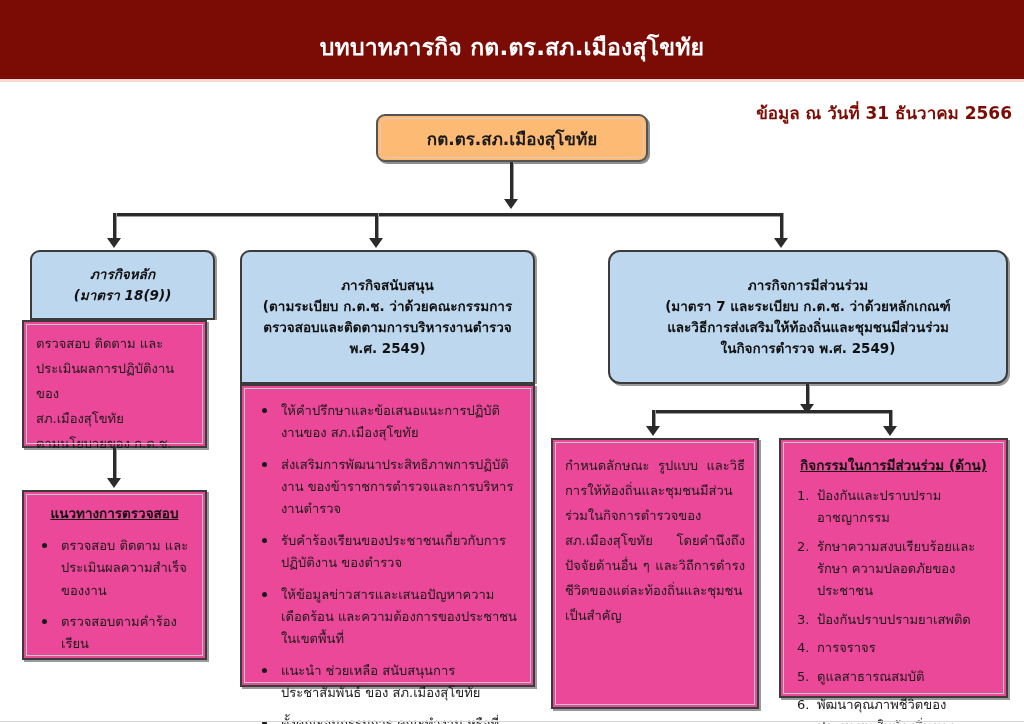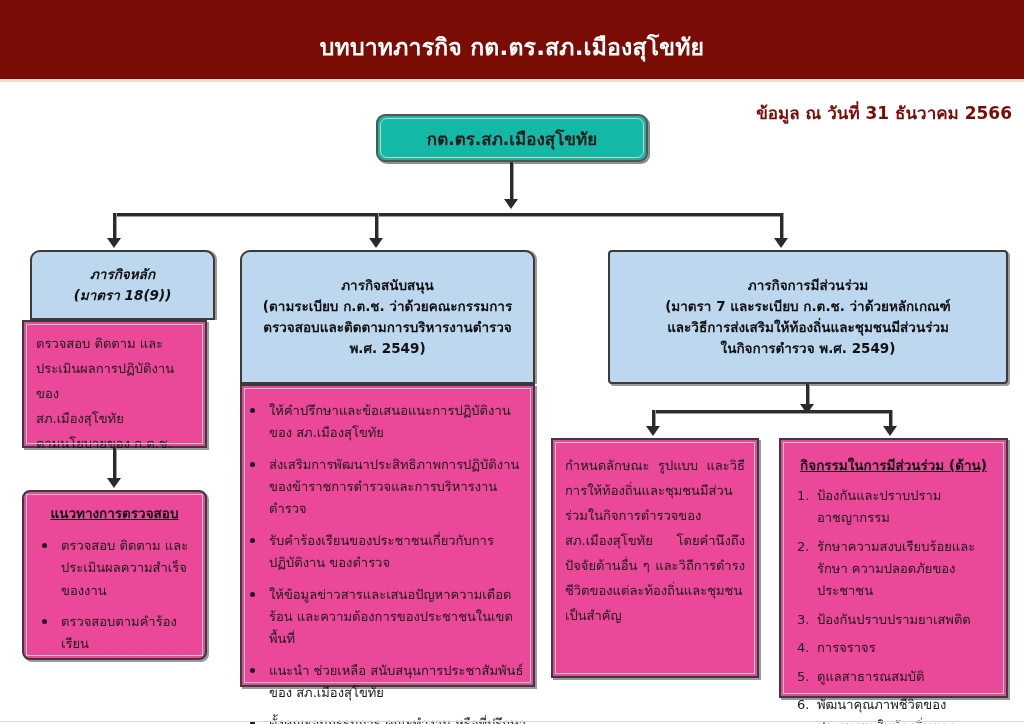--- a/index.html
+++ b/index.html
@@ -54,21 +54,21 @@
     left: 2px; right: 2px; top: 2px; bottom: 2px;
     border: 1px solid #c9c9c9;
     pointer-events: none;
   }
 
   
   .root-node {
     position: absolute;
     left: 376px; top: 114px;
     width: 272px; height: 48px;
-    background: #14b8a6;
+    background: #fdba74;
     border: 2px solid #545454;
     border-radius: 9px;
     box-shadow: 2px 2px 0 0 #8e8e8e;
     display: flex; align-items: center; justify-content: center;
   }
   .root-node .inner-rule { border-radius: 7px; border-color: #e6c9ba; }
   .root-label {
     position: relative;
     font-size: 17px; font-weight: bold; color: #1a1a1a;
     white-space: nowrap;
@@ -80,21 +80,21 @@
     background: #BDD7EE;
     border: 2px solid #3B3B3B;
     border-radius: 10px 10px 0 0;
     box-shadow: 2px 0 0 0 #9a9a9a;
     display: flex; flex-direction: column;
     align-items: center; justify-content: center;
     text-align: center;
     padding: 6px 10px;
   }
   .cat-head.rounded-all {
-    border-radius: 4px;
+    border-radius: 12px;
     box-shadow: 2px 2px 0 0 #9a9a9a;
   }
   .cat-head .line {
     font-size: 13.5px;
     font-weight: bold;
     color: #111111;
     line-height: 1.55;
     white-space: nowrap;
   }
 
@@ -214,37 +214,37 @@
       <div>ตรวจสอบ ติดตาม และ</div>
       <div>ประเมินผลการปฏิบัติงานของ</div>
       <div>สภ.เมืองสุโขทัย</div>
       <div>ตามนโยบายของ ก.ต.ช.</div>
     </div>
   </div>
 
   <div class="vline" style="left:113px; top:448px; height:32px;"></div>
   <div class="arrow-down" style="left:107px; top:478px;"></div>
 
-  <div class="panel" style="left:22px; top:490px; width:185px; height:170px;border-radius:8px;">
+  <div class="panel" style="left:22px; top:490px; width:185px; height:170px;">
     <span class="inner-rule"></span>
     <span class="panel-title">แนวทางการตรวจสอบ</span>
     <ul class="bullets">
       <li>ตรวจสอบ ติดตาม และ ประเมินผลความสำเร็จ ของงาน</li>
       <li>ตรวจสอบตามคำร้องเรียน</li>
     </ul>
   </div>
 
   <div class="cat-head" style="left:240px; top:250px; width:295px; height:134px;">
     <span class="line">ภารกิจสนับสนุน</span>
     <span class="line">(ตามระเบียบ ก.ต.ช. ว่าด้วยคณะกรรมการ</span>
     <span class="line">ตรวจสอบและติดตามการบริหารงานตำรวจ</span>
     <span class="line">พ.ศ. 2549)</span>
   </div>
 
-  <div class="panel" style="left:240px; top:384px; width:295px; height:303px; padding:12px 2px;">
+  <div class="panel" style="left:240px; top:384px; width:295px; height:303px; padding:12px 14px;">
     <span class="inner-rule"></span>
     <ul class="bullets">
       <li>ให้คำปรึกษาและข้อเสนอแนะการปฏิบัติงานของ สภ.เมืองสุโขทัย</li>
       <li>ส่งเสริมการพัฒนาประสิทธิภาพการปฏิบัติงาน ของข้าราชการตำรวจและการบริหารงานตำรวจ</li>
       <li>รับคำร้องเรียนของประชาชนเกี่ยวกับการ ปฏิบัติงาน ของตำรวจ</li>
       <li>ให้ข้อมูลข่าวสารและเสนอปัญหาความเดือดร้อน และความต้องการของประชาชนในเขตพื้นที่</li>
       <li>แนะนำ ช่วยเหลือ สนับสนุนการประชาสัมพันธ์ ของ สภ.เมืองสุโขทัย</li>
       <li>ตั้งคณะอนุกรรมการ คณะทำงาน หรือที่ปรึกษา</li>
     </ul>
   </div>
@@ -257,21 +257,21 @@
   </div>
 
   <div class="vline" style="left:806px; top:384px; height:25px;"></div>
   <div class="arrow-down" style="left:800px; top:404px;"></div>
   <div class="hline" style="left:652px; top:410px; width:240px;"></div>
   <div class="vline" style="left:652px; top:410px; height:18px;"></div>
   <div class="arrow-down" style="left:646px; top:426px;"></div>
   <div class="vline" style="left:889px; top:410px; height:18px;"></div>
   <div class="arrow-down" style="left:883px; top:426px;"></div>
 
-  <div class="panel" style="left:551px; top:438px; width:208px; height:240px; padding:14px 12px;">
+  <div class="panel" style="left:551px; top:438px; width:208px; height:271px; padding:14px 12px;">
     <span class="inner-rule"></span>
     <div class="body-text justified">กำหนดลักษณะ รูปแบบ และวิธีการให้ท้องถิ่นและชุมชนมีส่วนร่วมในกิจการตำรวจของ สภ.เมืองสุโขทัย โดยคำนึงถึงปัจจัยด้านอื่น ๆ และวิถีการดำรง ชีวิตของแต่ละท้องถิ่นและชุมชนเป็นสำคัญ</div>
   </div>
 
   <div class="panel" style="left:779px; top:438px; width:229px; height:260px; padding:14px 12px;">
     <span class="inner-rule"></span>
     <span class="panel-title">กิจกรรมในการมีส่วนร่วม (ด้าน)</span>
     <ol class="numbers">
       <li><span class="num">1.</span><span>ป้องกันและปราบปรามอาชญากรรม</span></li>
       <li><span class="num">2.</span><span>รักษาความสงบเรียบร้อยและรักษา ความปลอดภัยของประชาชน</span></li>

